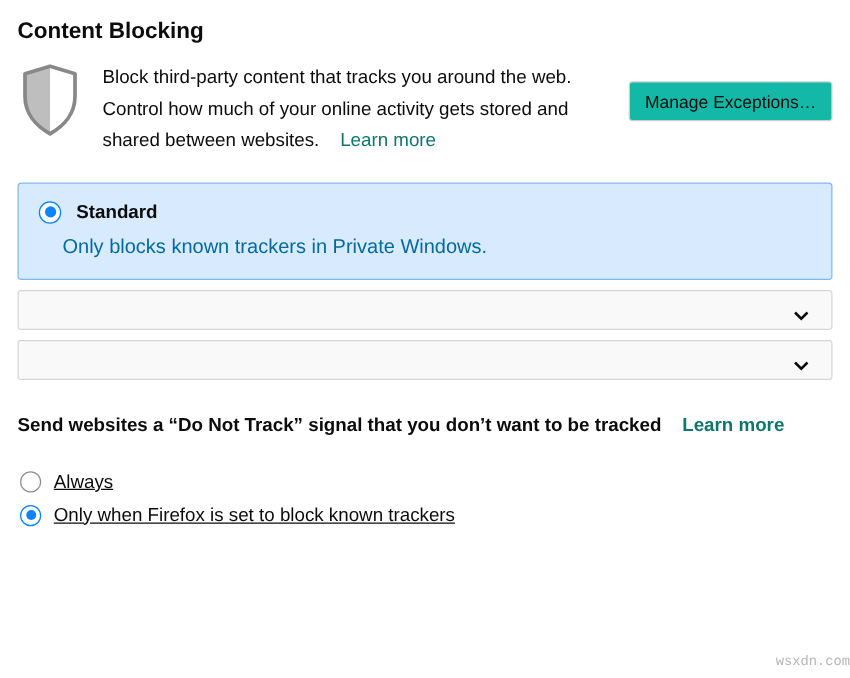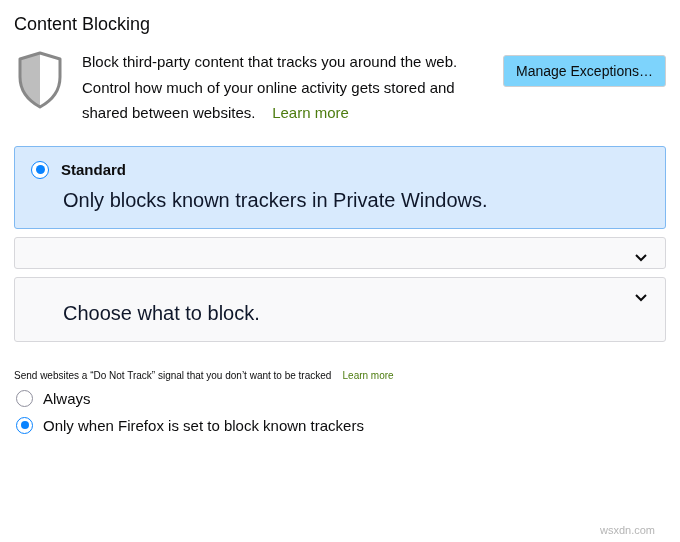--- a/index.html
+++ b/index.html
@@ -8,21 +8,21 @@
       height: 542px;
       font-family: -apple-system, BlinkMacSystemFont, "Segoe UI", Helvetica, Arial, sans-serif;
       font-size: 15px;
       color: #0c0c0d;
       background: #fff;
       padding: 10px 14px;
       position: relative;
     }
     .section-heading {
       font-size: 18px;
-      font-weight: 400;
+      font-weight: 700;
       margin-bottom: 14px;
       margin-top: 4px;
     }
     .intro-row {
       display: flex;
       align-items: flex-start;
       gap: 18px;
       margin-bottom: 20px;
     }
     .shield-icon {
@@ -32,35 +32,35 @@
       margin-left: 2px;
       margin-top: 2px;
     }
     .intro-text {
       flex: 1;
       line-height: 1.7;
       font-size: 15px;
       padding-right: 8px;
     }
     .learn-more {
-      color: #4d7c0f;
+      color: #0f766e;
       text-decoration: none;
       cursor: pointer;
     }
     .manage-btn {
       flex-shrink: 0;
-      background: #7dd3fc;
+      background: #14b8a6;
       border: 1px solid #cfcfd1;
       border-radius: 3px;
       padding: 7px 12px;
       font-size: 14px;
       color: #0c0c0d;
       cursor: pointer;
       min-width: 150px;
-      margin-top: 6px;
+      margin-top: 16px;
     }
 
     .option-card {
       border: 1px solid #d7d7db;
       border-radius: 3px;
       padding: 14px 4px 16px 16px;
       margin-bottom: 8px;
       background: #f9f9fa;
       position: relative;
       cursor: pointer;
@@ -92,57 +92,59 @@
       height: 9px;
       background: #0a84ff;
       border-radius: 50%;
     }
     .option-title {
       font-weight: 700;
       font-size: 15px;
     }
     .option-desc {
       margin-top: 10px;
-      margin-left: 32px;
-      font-size: 20px;
-      color: #0f172a;
+      margin-left: 19px;
+      font-size: 16px;
+      color: #0369a1;
     }
     .chevron {
       position: absolute;
       top: 16px;
       right: 18px;
       pointer-events: none;
     }
     .chevron svg { display: block; }
 
     .dnt-section {
       margin-top: 28px;
     }
     .dnt-prompt {
-      font-size: 10px;
-      margin-bottom: 9px;
+      font-size: 15px;
+      margin-bottom: 28px;
+      font-weight: bold;
     }
     .dnt-option {
       display: flex;
       align-items: center;
       gap: 10px;
       margin-bottom: 10px;
       cursor: pointer;
       padding-left: 2px;
+      text-decoration: underline;
     }
     .dnt-option .radio { width: 17px; height: 17px; }
     .dnt-option .radio.checked::after { width: 8px; height: 8px; }
 
     .watermark {
       position: absolute;
       bottom: 6px;
-      right: 25px;
+      right: 0;
       font-size: 11px;
       color: #b5b5b5;
-      font-family: Liberation Sans, sans-serif;
+      font-family: Liberation Mono, monospace;
     }
   </style>
 </head>
 <body>
 
 <h2 class="section-heading">Content Blocking</h2>
 
 <div class="intro-row">
   <span class="shield-icon">
     <svg viewBox="0 0 48 58" width="48" height="58">
@@ -168,21 +170,20 @@
 
 <div class="option-card">
   <span class="chevron">
     <svg width="12" height="8" viewBox="0 0 12 8">
         <path d="M1 1 L6 6 L11 1" fill="none" stroke="#0c0c0d" stroke-width="2"></path>
       </svg>
   </span>
 </div>
 
 <div class="option-card">
-  <div class="option-desc">Choose what to block.</div>
   <span class="chevron">
     <svg width="12" height="8" viewBox="0 0 12 8">
         <path d="M1 1 L6 6 L11 1" fill="none" stroke="#0c0c0d" stroke-width="2"></path>
       </svg>
   </span>
 </div>
 
 <div class="dnt-section">
   <div class="dnt-prompt">
     <span>Send websites a “Do Not Track” signal that you don’t want to be tracked</span>

